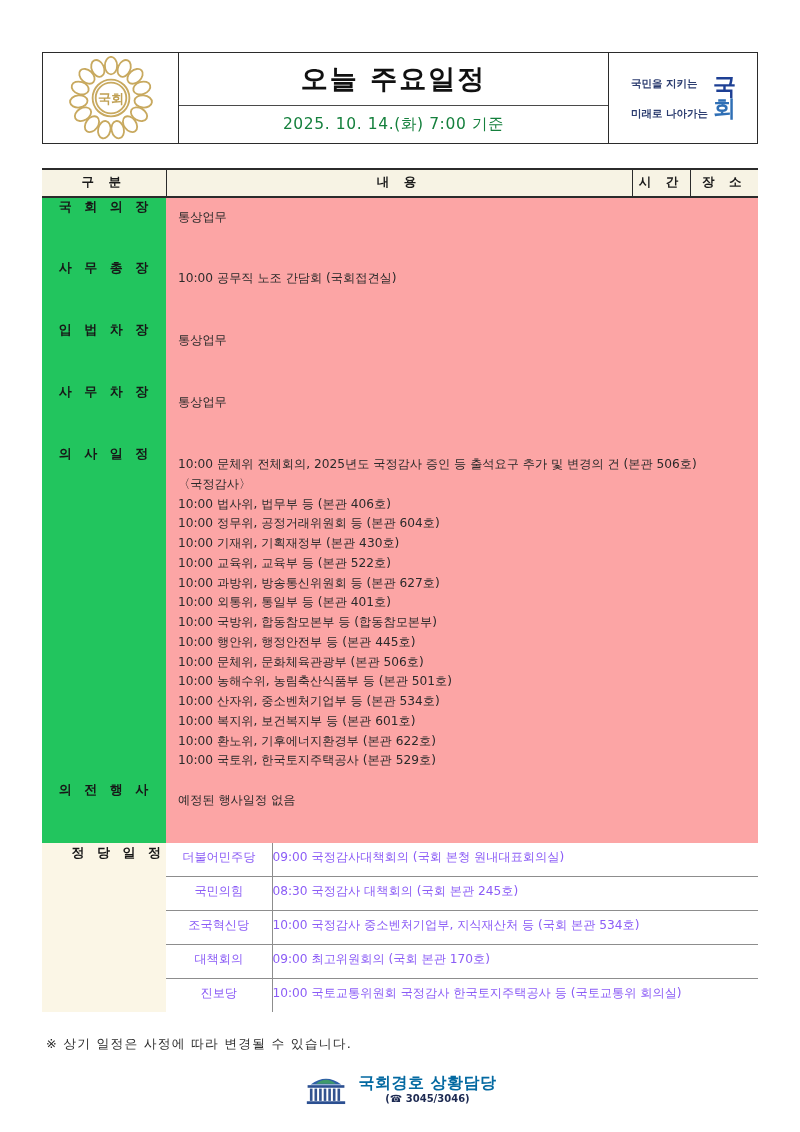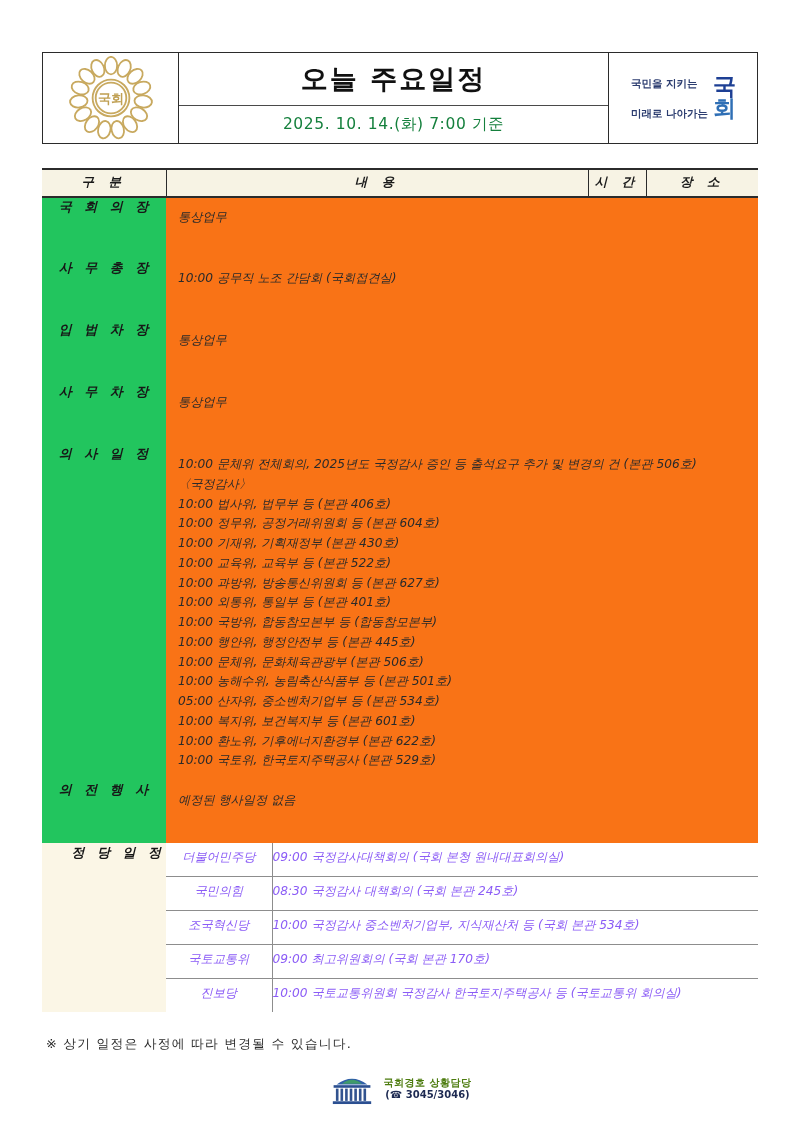--- a/index.html
+++ b/index.html
@@ -81,53 +81,52 @@
   .sched {
     position: absolute;
     left: 42px; top: 168px;
     width: 716px;
     border-collapse: collapse;
     table-layout: fixed;
   }
   .sched td, .sched th {
     border: 0;
     vertical-align: top;
-    font-style: italic;
   }
   .hdr-row td {
     background: #f7f3e4;
     border-top: 2px solid #2b2b2b;
     border-bottom: 2px solid #2b2b2b;
     text-align: center;
     font-size: 12.5px;
     font-weight: 700;
     letter-spacing: 5px;
     padding: 4px 0 5px 0;
     color: #1a1a1a;
   }
   .hdr-row .c-gubun { width: 124px; border-right: 1.2px solid #2b2b2b; }
   .hdr-row .c-naeyong { border-right: 1.2px solid #2b2b2b; }
   .hdr-row .c-sigan { width: 58px; border-right: 1.2px solid #2b2b2b; }
-  .hdr-row .c-jangso { width: 112px; }
+  .hdr-row .c-jangso { width: 68px; }
 
   .label-cell {
     background: #22c55e;
     width: 124px;
     text-align: center;
     font-size: 13px;
     font-weight: 700;
     letter-spacing: 4px;
     color: #171717;
     border-right: 1.2px solid #6d6d6d;
     border-bottom: 1.6px solid #2b2b2b;
     padding: 0 0 0 3px;
     vertical-align: middle;
   }
   .content-cell {
-    background: #f97316;
+    background: #fca5a5;
     padding: 10px 0 10px 12px;
     font-size: 12.2px;
     line-height: 1.62;
     color: #2a2a2a;
     border-bottom: 1.6px solid #2b2b2b;
   }
   .content-cell .line { white-space: nowrap; }
 
   .row-exec .label-cell, .row-exec .content-cell { height: 62px; }
   .row-exec .content-cell { vertical-align: top; }
@@ -181,21 +180,21 @@
   .footer-logo {
     position: absolute;
     left: 0; top: 1072px;
     width: 800px;
     display: flex; align-items: center; justify-content: center;
     gap: 9px;
   }
   .cap-wrap { width: 46px; height: 34px; position: relative; }
   .footer-texts { display: flex; flex-direction: column; line-height: 1.25; }
   .footer-line1 {
-    font-size: 10px; font-weight: 700; color: #4d7c0f; letter-spacing: 0.5px;
+    font-size: 16px; font-weight: 700; color: #0369a1; letter-spacing: 0.5px;
   }
   .footer-line2 {
     font-size: 10px; font-weight: 700; color: #1d2a52; text-align: center;
   }
 </style>
 </head>
 <body>
 
 <div class="page">
 
@@ -298,21 +297,21 @@
         <div class="line">10:00 법사위, 법무부 등 (본관 406호)</div>
         <div class="line">10:00 정무위, 공정거래위원회 등 (본관 604호)</div>
         <div class="line">10:00 기재위, 기획재정부 (본관 430호)</div>
         <div class="line">10:00 교육위, 교육부 등 (본관 522호)</div>
         <div class="line">10:00 과방위, 방송통신위원회 등 (본관 627호)</div>
         <div class="line">10:00 외통위, 통일부 등 (본관 401호)</div>
         <div class="line">10:00 국방위, 합동참모본부 등 (합동참모본부)</div>
         <div class="line">10:00 행안위, 행정안전부 등 (본관 445호)</div>
         <div class="line">10:00 문체위, 문화체육관광부 (본관 506호)</div>
         <div class="line">10:00 농해수위, 농림축산식품부 등 (본관 501호)</div>
-        <div class="line">05:00 산자위, 중소벤처기업부 등 (본관 534호)</div>
+        <div class="line">10:00 산자위, 중소벤처기업부 등 (본관 534호)</div>
         <div class="line">10:00 복지위, 보건복지부 등 (본관 601호)</div>
         <div class="line">10:00 환노위, 기후에너지환경부 (본관 622호)</div>
         <div class="line">10:00 국토위, 한국토지주택공사 (본관 529호)</div>
       </td>
     </tr>
 
     <tr class="row-exec">
       <td class="label-cell">의 전 행 사</td>
       <td class="content-cell" colspan="3">
         <div class="line">예정된 행사일정 없음</div>
@@ -330,21 +329,21 @@
           </tr>
           <tr>
             <td class="party-name">국민의힘</td>
             <td class="party-text">08:30 국정감사 대책회의 (국회 본관 245호)</td>
           </tr>
           <tr>
             <td class="party-name">조국혁신당</td>
             <td class="party-text">10:00 국정감사 중소벤처기업부, 지식재산처 등 (국회 본관 534호)</td>
           </tr>
           <tr>
-            <td class="party-name">국토교통위</td>
+            <td class="party-name">대책회의</td>
             <td class="party-text">09:00 최고위원회의 (국회 본관 170호)</td>
           </tr>
           <tr>
             <td class="party-name">진보당</td>
             <td class="party-text">10:00 국토교통위원회 국정감사 한국토지주택공사 등 (국토교통위 회의실)</td>
           </tr>
         </tbody>
             </table>
       </td>
     </tr>

